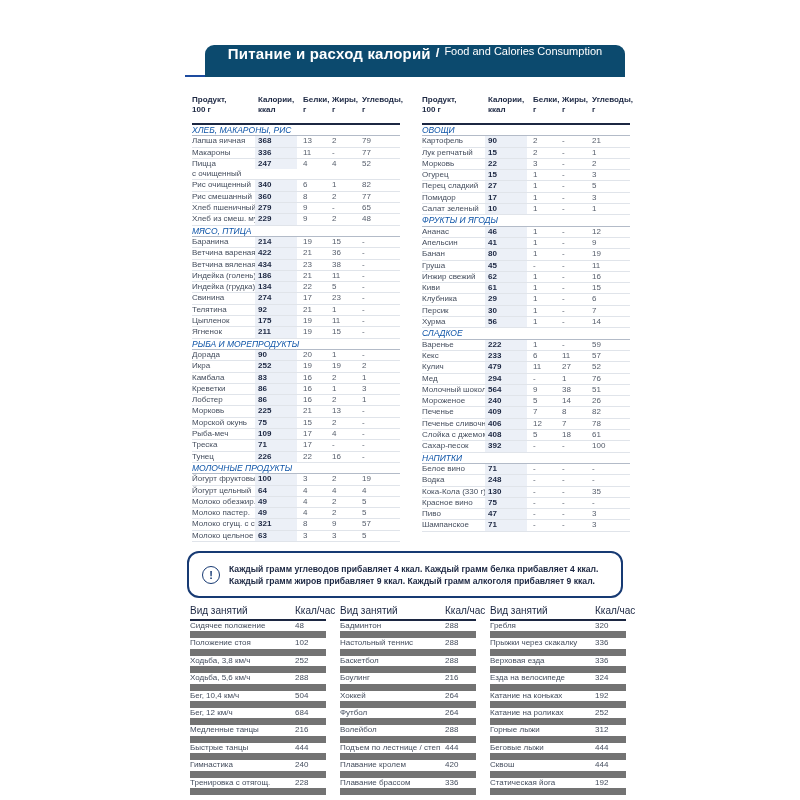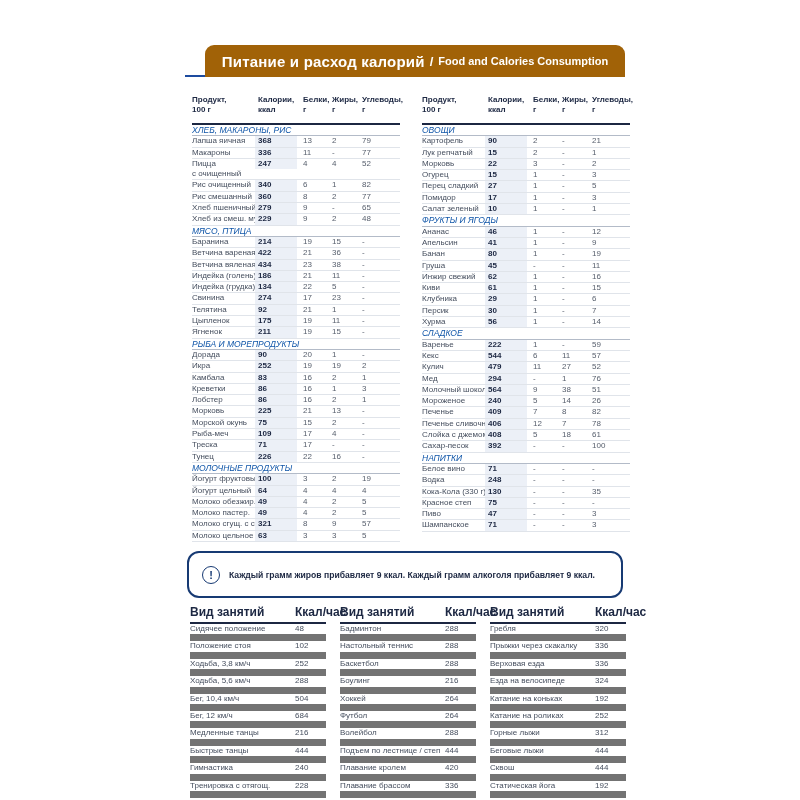--- a/index.html
+++ b/index.html
@@ -1,26 +1,26 @@
 <!DOCTYPE html>
 <html><head>
 <meta charset="utf-8">
 <style>
   html,body{margin:0;padding:0;background:#fff;}
   .page{position:relative;width:800px;height:800px;background:#ffffff;
         font-family:"Liberation Sans",sans-serif;overflow:hidden;}
 
   
   .top-rule{position:absolute;left:185px;top:75px;width:440px;height:2px;background:#1d4b9f;}
-  .banner{position:absolute;left:205px;top:45px;width:420px;height:32px;background:#a16207;
-          border-radius:9px 9px 0 0;display:flex;align-items:center;justify-content:center;
+  .banner{position:absolute;left:205px;top:45px;width:420px;height:32px;background:#0c4a6e;
+          border-radius:9px 9px 0 0;display:flex;align-items:flex-start;justify-content:center;
           gap:5px;color:#fff;}
   .t-ru{font-size:15px;font-weight:bold;letter-spacing:.2px;}
   .t-sep{font-size:13px;font-weight:bold;}
-  .t-en{font-size:11px;font-weight:bold;}
+  .t-en{font-size:11px;font-weight:normal;}
 
   
   .food-col{position:absolute;top:95px;width:208px;}
   .fhead{display:grid;grid-template-columns:66px 45px 29px 30px 38px;
          border-bottom:2px solid #1c2742;padding-bottom:8px;}
   .fh-cell{font-size:8px;font-weight:bold;color:#1c2742;line-height:10px;white-space:nowrap;}
   .sec-header{font-size:8.5px;font-weight:normal;font-style:italic;color:#0f55a8;
               line-height:10.3px;border-bottom:1px solid #b3bbc8;white-space:nowrap;}
   .frow{display:grid;grid-template-columns:66px 45px 29px 30px 38px;
         border-bottom:1px solid #e0e4ea;align-items:start;}
@@ -34,21 +34,21 @@
   .note{position:absolute;left:187px;top:551px;width:436px;height:47px;box-sizing:border-box;
         border:2px solid #173a73;border-radius:12px;display:flex;align-items:center;background:#fff;}
   .note-icon{width:16px;height:16px;flex:0 0 auto;border:1.6px solid #173a73;border-radius:50%;
              color:#173a73;font-weight:bold;font-size:11px;line-height:16px;text-align:center;
              margin:0 9px 0 13px;}
   .note-text{font-size:8.6px;font-weight:bold;color:#1c2742;line-height:12px;}
 
   
   .act{position:absolute;top:605px;width:136px;}
   .ahead{display:grid;grid-template-columns:105px 31px;border-bottom:2px solid #1c2742;padding-bottom:3px;}
-  .a-h{font-size:12px;font-weight:bold;color:#1c2742;white-space:nowrap;}
+  .a-h{font-size:10px;font-weight:normal;color:#1c2742;white-space:nowrap;}
   .arow{display:grid;grid-template-columns:105px 31px;border-bottom:7px solid #737373;}
   .a-name{font-size:8px;color:#454e5e;line-height:10.4px;white-space:nowrap;}
   .a-val{font-size:8px;color:#454e5e;line-height:10.4px;}
 </style>
 </head>
 <body>
 
 <div class="page">
 
   <div class="top-rule"></div>
@@ -454,21 +454,21 @@
         <div class="sec-header">СЛАДКОЕ</div>
         <div class="frow">
           <div class="c-name">Варенье</div>
           <div class="c-cal">222</div>
           <div class="c-num">1</div>
           <div class="c-num">-</div>
           <div class="c-num">59</div>
         </div>
         <div class="frow">
           <div class="c-name">Кекс</div>
-          <div class="c-cal">544</div>
+          <div class="c-cal">233</div>
           <div class="c-num">6</div>
           <div class="c-num">11</div>
           <div class="c-num">57</div>
         </div>
         <div class="frow">
           <div class="c-name">Кулич</div>
           <div class="c-cal">479</div>
           <div class="c-num">11</div>
           <div class="c-num">27</div>
           <div class="c-num">52</div>
@@ -538,21 +538,21 @@
           <div class="c-num">-</div>
         </div>
         <div class="frow">
           <div class="c-name">Кока-Кола (330 г)</div>
           <div class="c-cal">130</div>
           <div class="c-num">-</div>
           <div class="c-num">-</div>
           <div class="c-num">35</div>
         </div>
         <div class="frow">
-          <div class="c-name">Красное степ</div>
+          <div class="c-name">Красное вино</div>
           <div class="c-cal">75</div>
           <div class="c-num">-</div>
           <div class="c-num">-</div>
           <div class="c-num">-</div>
         </div>
         <div class="frow">
           <div class="c-name">Пиво</div>
           <div class="c-cal">47</div>
           <div class="c-num">-</div>
           <div class="c-num">-</div>
@@ -564,20 +564,21 @@
           <div class="c-num">-</div>
           <div class="c-num">-</div>
           <div class="c-num">3</div>
         </div>
       </div>
   </div>
 
   <div class="note">
     <div class="note-icon">!</div>
     <div class="note-text">
+      <div>Каждый грамм углеводов прибавляет 4 ккал. Каждый грамм белка прибавляет 4 ккал.</div>
       <div>Каждый грамм жиров прибавляет 9 ккал. Каждый грамм алкоголя прибавляет 9 ккал.</div>
     </div>
   </div>
 
   <div class="act" style="left:190px;">
       <div class="ahead">
         <div class="a-h">Вид занятий</div>
         <div class="a-h">Ккал/час</div>
       </div>
       <div class="arow">

